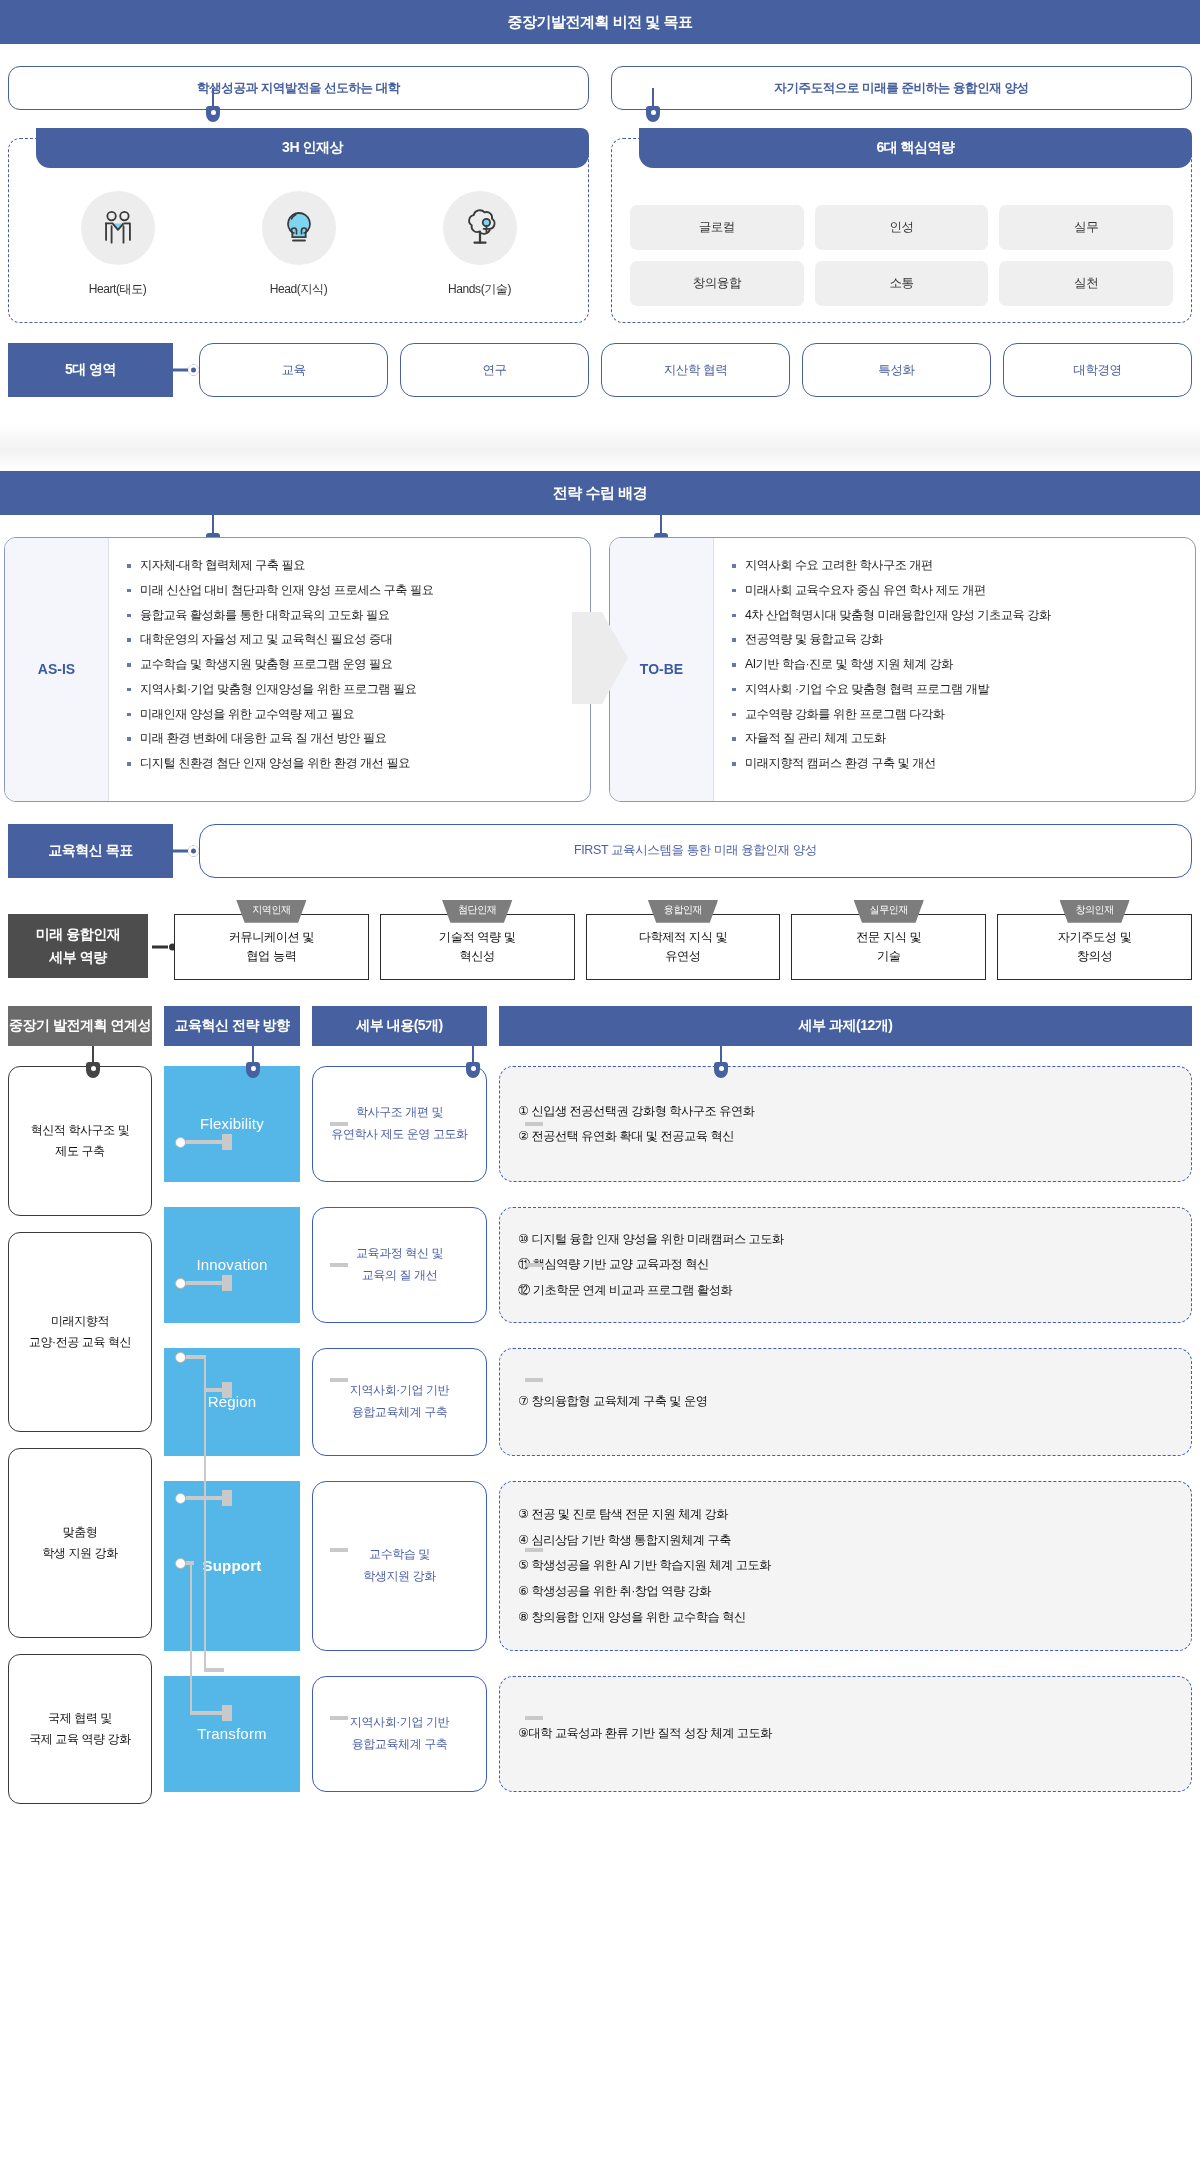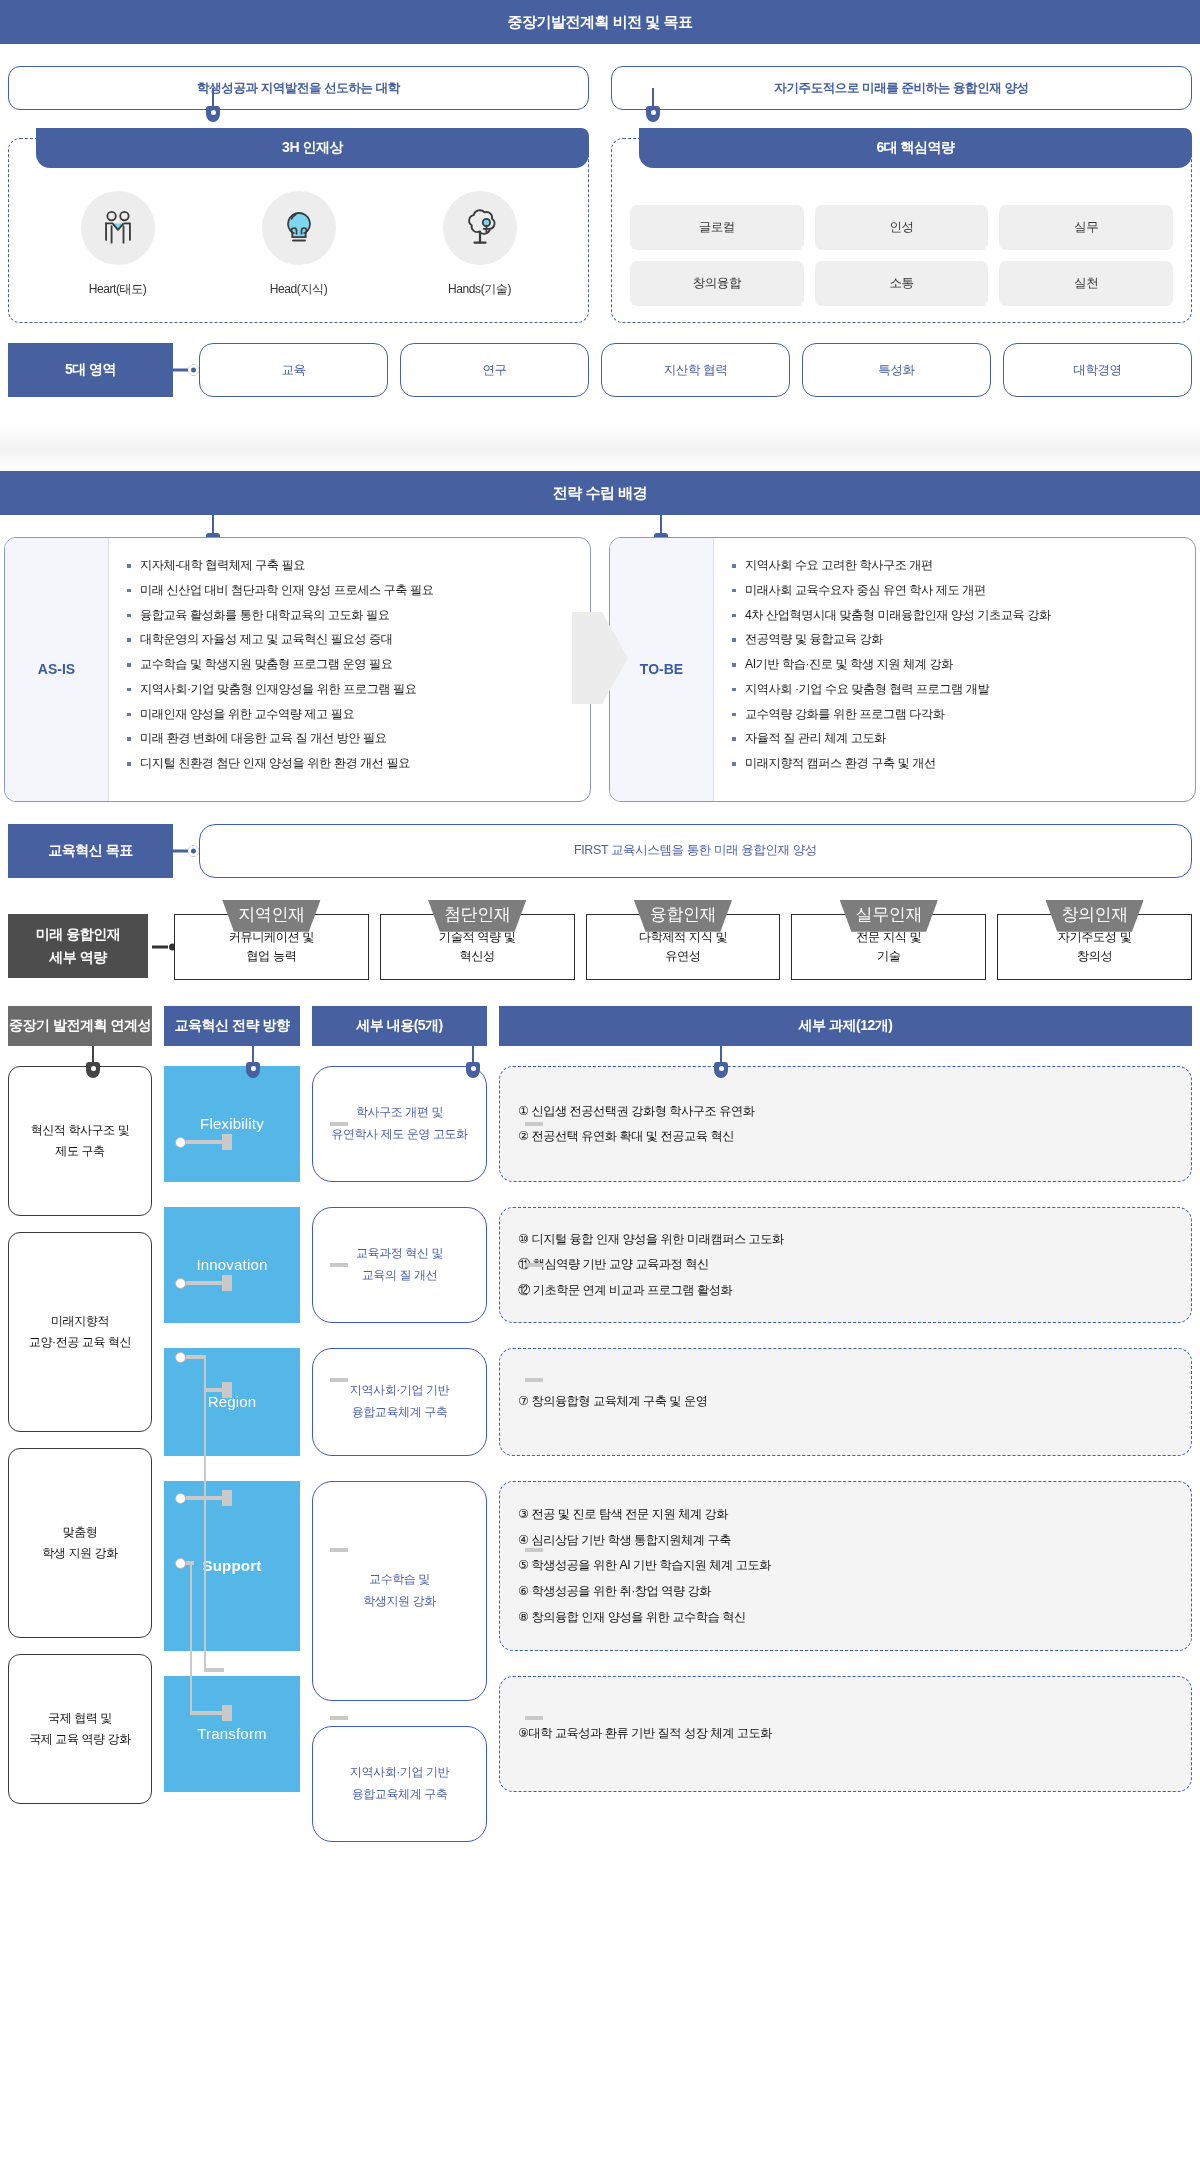--- a/index.html
+++ b/index.html
@@ -148,21 +148,21 @@
     background:#333; transform:translateY(-50%);
   }
   .comp-connect::after {
     content:""; position:absolute; right:-2px; top:50%; width:7px; height:7px;
     background:#333; border-radius:50%; transform:translateY(-50%);
   }
   .comp-cards { flex:1; display:flex; gap:11px; }
   .comp-card { flex:1; position:relative; padding-top:14px; }
   .comp-badge {
     position:absolute; top:0; left:50%; transform:translateX(-50%);
-    background:#7d7d7d; color:#fff; font-size:17px; padding:3px 16px 6px 16px;
+    background:#7d7d7d; color:#fff; font-size:10px; padding:3px 16px 6px 16px;
     clip-path: polygon(0 0, 100% 0, 88% 100%, 12% 100%);
     letter-spacing:-0.4px; z-index:3; white-space:nowrap;
   }
   .comp-card-body {
     border:1.2px solid #2b2b2b; min-height:66px; background:#fff;
     display:flex; flex-direction:column; align-items:center; justify-content:center;
     font-size:12.2px; letter-spacing:-0.4px; line-height:1.55; color:#111; padding: 6px 4px;
   }
 
   
@@ -183,21 +183,21 @@
     border:1.1px solid #3a3a3a; border-radius:12px; background:#fff;
     display:flex; flex-direction:column; align-items:center; justify-content:center;
     font-size:12px; letter-spacing:-0.4px; line-height:1.7; color:#111; text-align:center;
     padding: 6px;
   }
   .strat-box {
     background:#55b6e8; color:#fff; font-size:15px; display:flex;
     align-items:center; justify-content:center; letter-spacing:0.2px;
   }
   .detail-box {
-    border:1.2px solid #3f5bbf; border-radius:20px; background:#fff;
+    border:1.2px solid #3f5bbf; border-radius:14px; background:#fff;
     display:flex; flex-direction:column; align-items:center; justify-content:center;
     color:#4a5fa8; font-size:12px; letter-spacing:-0.4px; line-height:1.8; text-align:center;
     padding: 6px;
   }
   .task-box {
     border:1.2px dashed #3f5bbf; border-radius:14px; background:#f4f4f4;
     display:flex; flex-direction:column; justify-content:center;
     padding: 14px 18px; gap: 11px;
   }
   .task-box div { font-size:12.2px; color:#111; letter-spacing:-0.45px; line-height:1.2; }
@@ -480,21 +480,21 @@
           <span>유연학사 제도 운영 고도화</span>
         </div>
         <div class="detail-box" style="height:116px; margin-top:25px;">
           <span>교육과정 혁신 및</span>
           <span>교육의 질 개선</span>
         </div>
         <div class="detail-box" style="height:108px; margin-top:25px;">
           <span>지역사회·기업 기반</span>
           <span>융합교육체계 구축</span>
         </div>
-        <div class="detail-box" style="height:220px; margin-top:25px;">
+        <div class="detail-box" style="height:170px; margin-top:25px;">
           <span>교수학습 및</span>
           <span>학생지원 강화</span>
         </div>
         <div class="detail-box" style="height:116px; margin-top:25px;">
           <span>지역사회·기업 기반</span>
           <span>융합교육체계 구축</span>
         </div>
       </div>
 
       <div style="position:absolute; left:0; top:0; width:100%; height:100%; pointer-events:none;">

